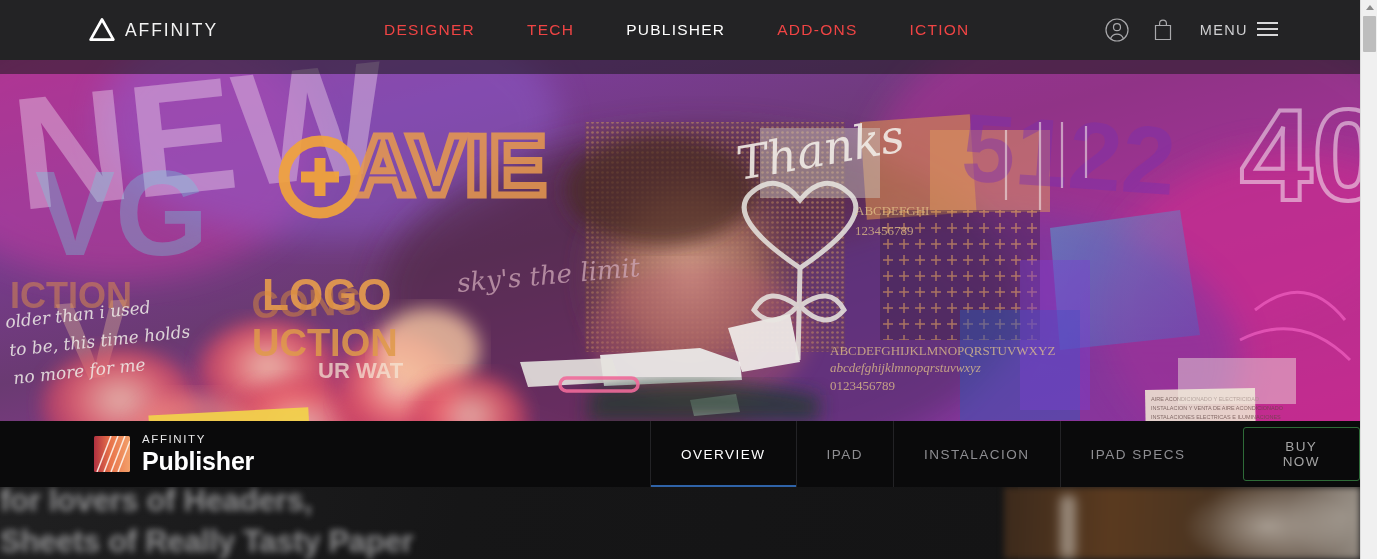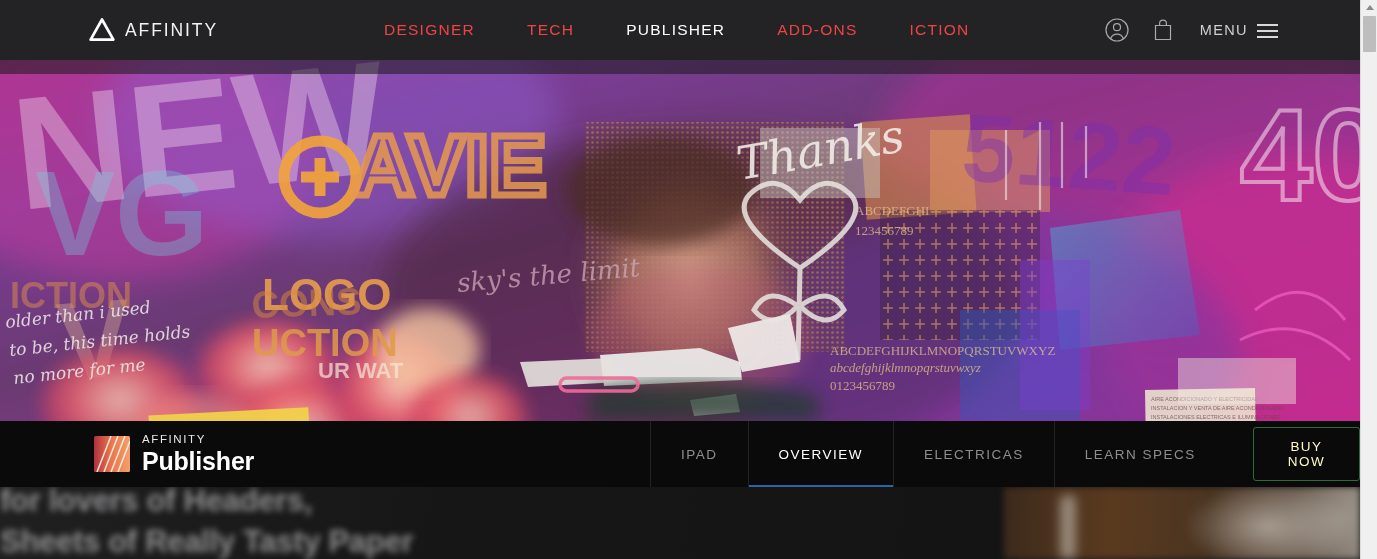--- a/index.html
+++ b/index.html
@@ -38,21 +38,21 @@
   }
   .nav-link.is-active { color: #ffffff; font-weight: 500; }
 
   .header-tools {
     display: flex; align-items: center; gap: 20px;
     position: absolute; right: 82px; top: 50%;
     transform: translateY(-50%);
   }
   .tool-icon { width: 26px; height: 26px; display: block; cursor: pointer; }
   .menu-toggle {
-    display: flex; align-items: flex-end; gap: 9px; cursor: pointer;
+    display: flex; align-items: flex-start; gap: 9px; cursor: pointer;
     margin-left: 4px;
   }
   .menu-label { color: #cfcfd1; font-size: 14.5px; letter-spacing: 1.4px; }
   .burger { display: flex; flex-direction: column; gap: 4px; }
   .burger i { display: block; width: 21px; height: 2px; background: #d8d8da; }
 
   
   .hero {
     position: absolute; top: 60px; left: 0;
     width: 1360px; height: 361px;
@@ -98,21 +98,21 @@
   .ptab.is-active { color: #ffffff; font-weight: 500; }
   .ptab.is-active::after {
     content: ""; position: absolute; left: 0; right: 0; bottom: 0;
     height: 2px; background: #2f63a8;
   }
   .buy-wrap {
     display: flex; align-items: center; padding-left: 27px;
   }
   .buy-btn {
     border: 1px solid #2e6b38; border-radius: 3px;
-    color: #fef9c3; background: transparent;
+    color: #a3a3a3; background: transparent;
     font-size: 13.5px; letter-spacing: 1.4px;
     padding: 11px 27px; cursor: pointer;
     font-family: "Liberation Sans", sans-serif;
   }
 
   
   .below-fold {
     position: absolute; top: 487px; left: 0;
     width: 1360px; height: 72px;
     background: #1b1b1c; overflow: hidden;
@@ -401,31 +401,31 @@
             <path d="M24 36 L36 5"></path>
         </g>
       </svg>
       <div class="product-names">
         <span class="product-sup">AFFINITY</span>
         <span class="product-title">Publisher</span>
       </div>
     </div>
 
     <div class="product-tabs">
+      <div class="ptab is-active">
+        <span>OVERVIEW</span>
+      </div>
       <div class="ptab">
         <span>IPAD</span>
       </div>
-      <div class="ptab is-active">
-        <span>OVERVIEW</span>
-      </div>
       <div class="ptab">
-        <span>ELECTRICAS</span>
+        <span>INSTALACION</span>
       </div>
       <div class="ptab">
-        <span>LEARN SPECS</span>
+        <span>IPAD SPECS</span>
       </div>
       <div class="buy-wrap">
         <button class="buy-btn">BUY NOW</button>
       </div>
     </div>
   </div>
 
   <div class="below-fold">
     <div class="bf-left">
       <div class="bf-heading">for lovers of Headers,

